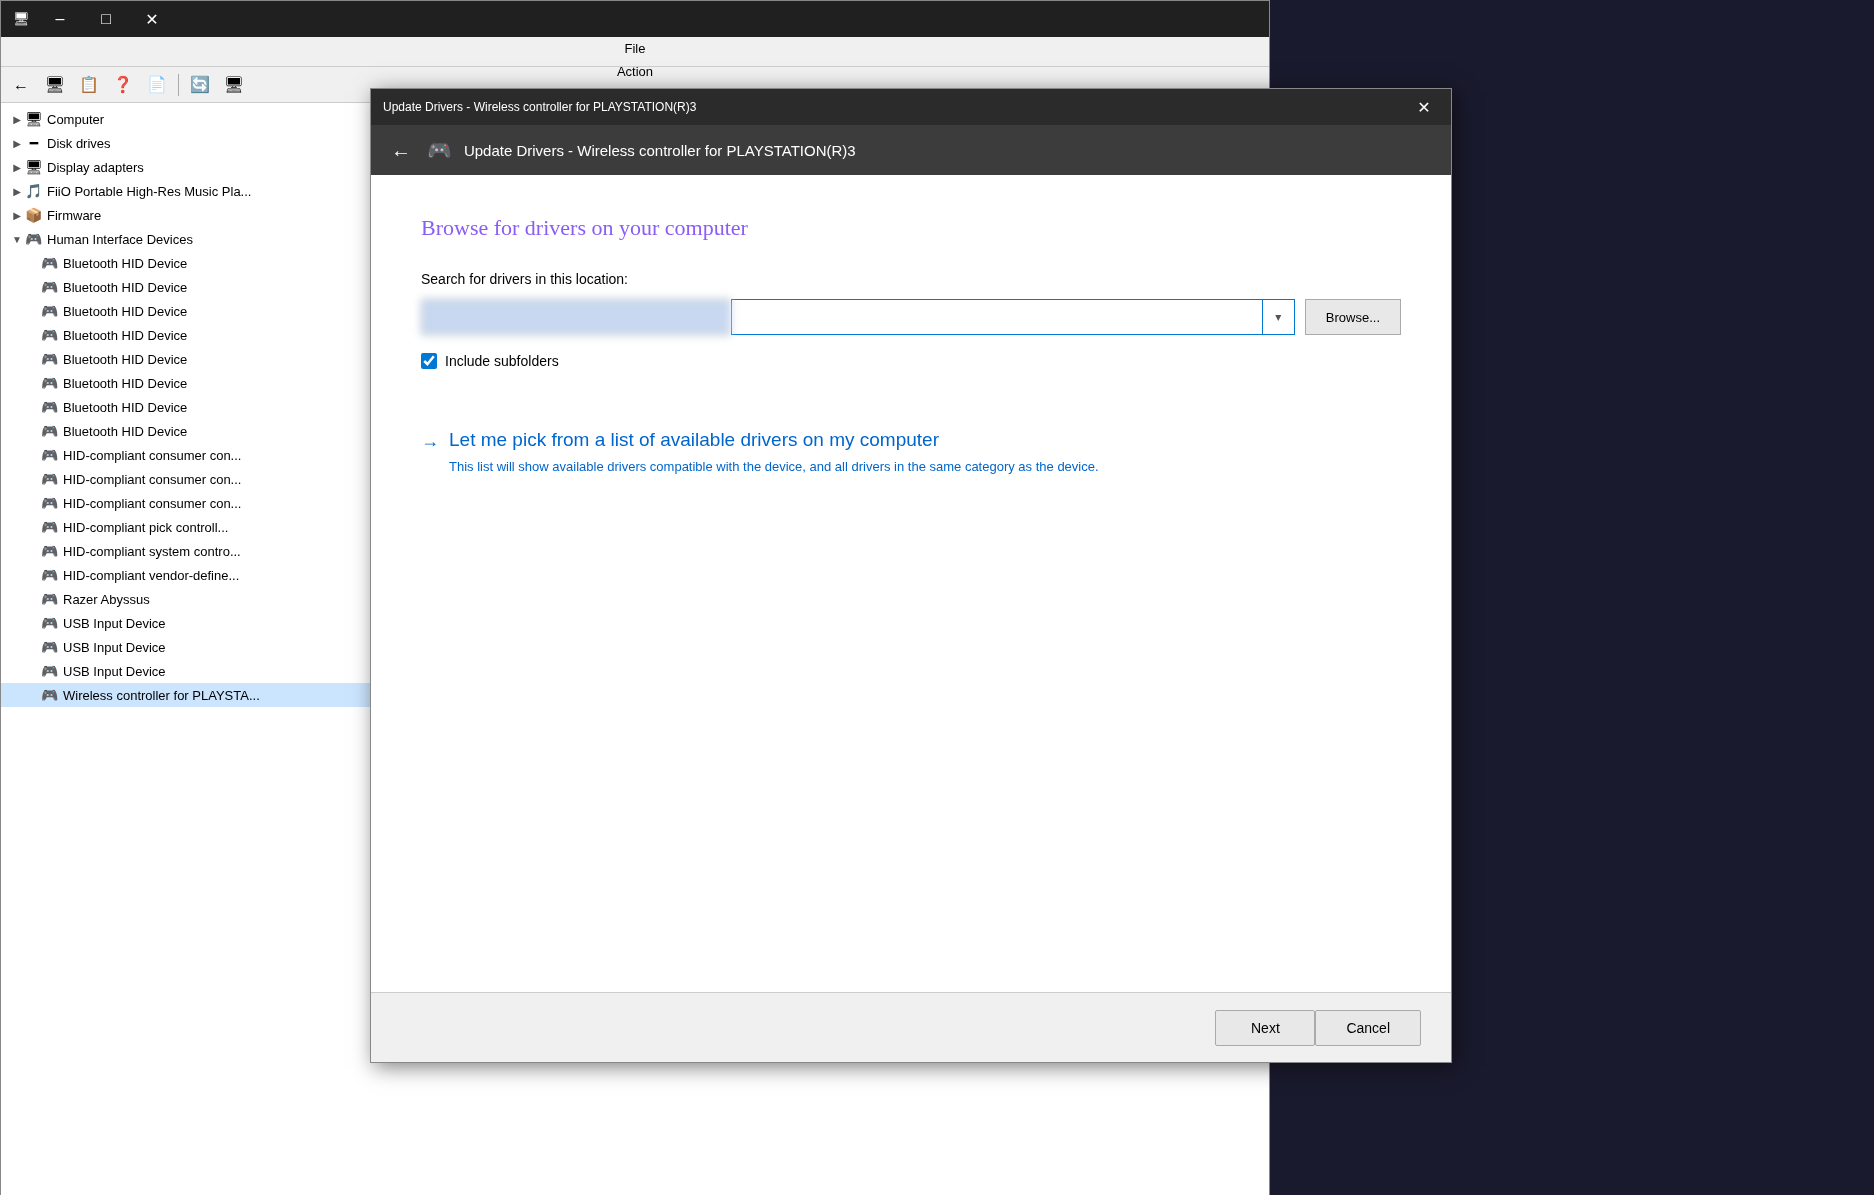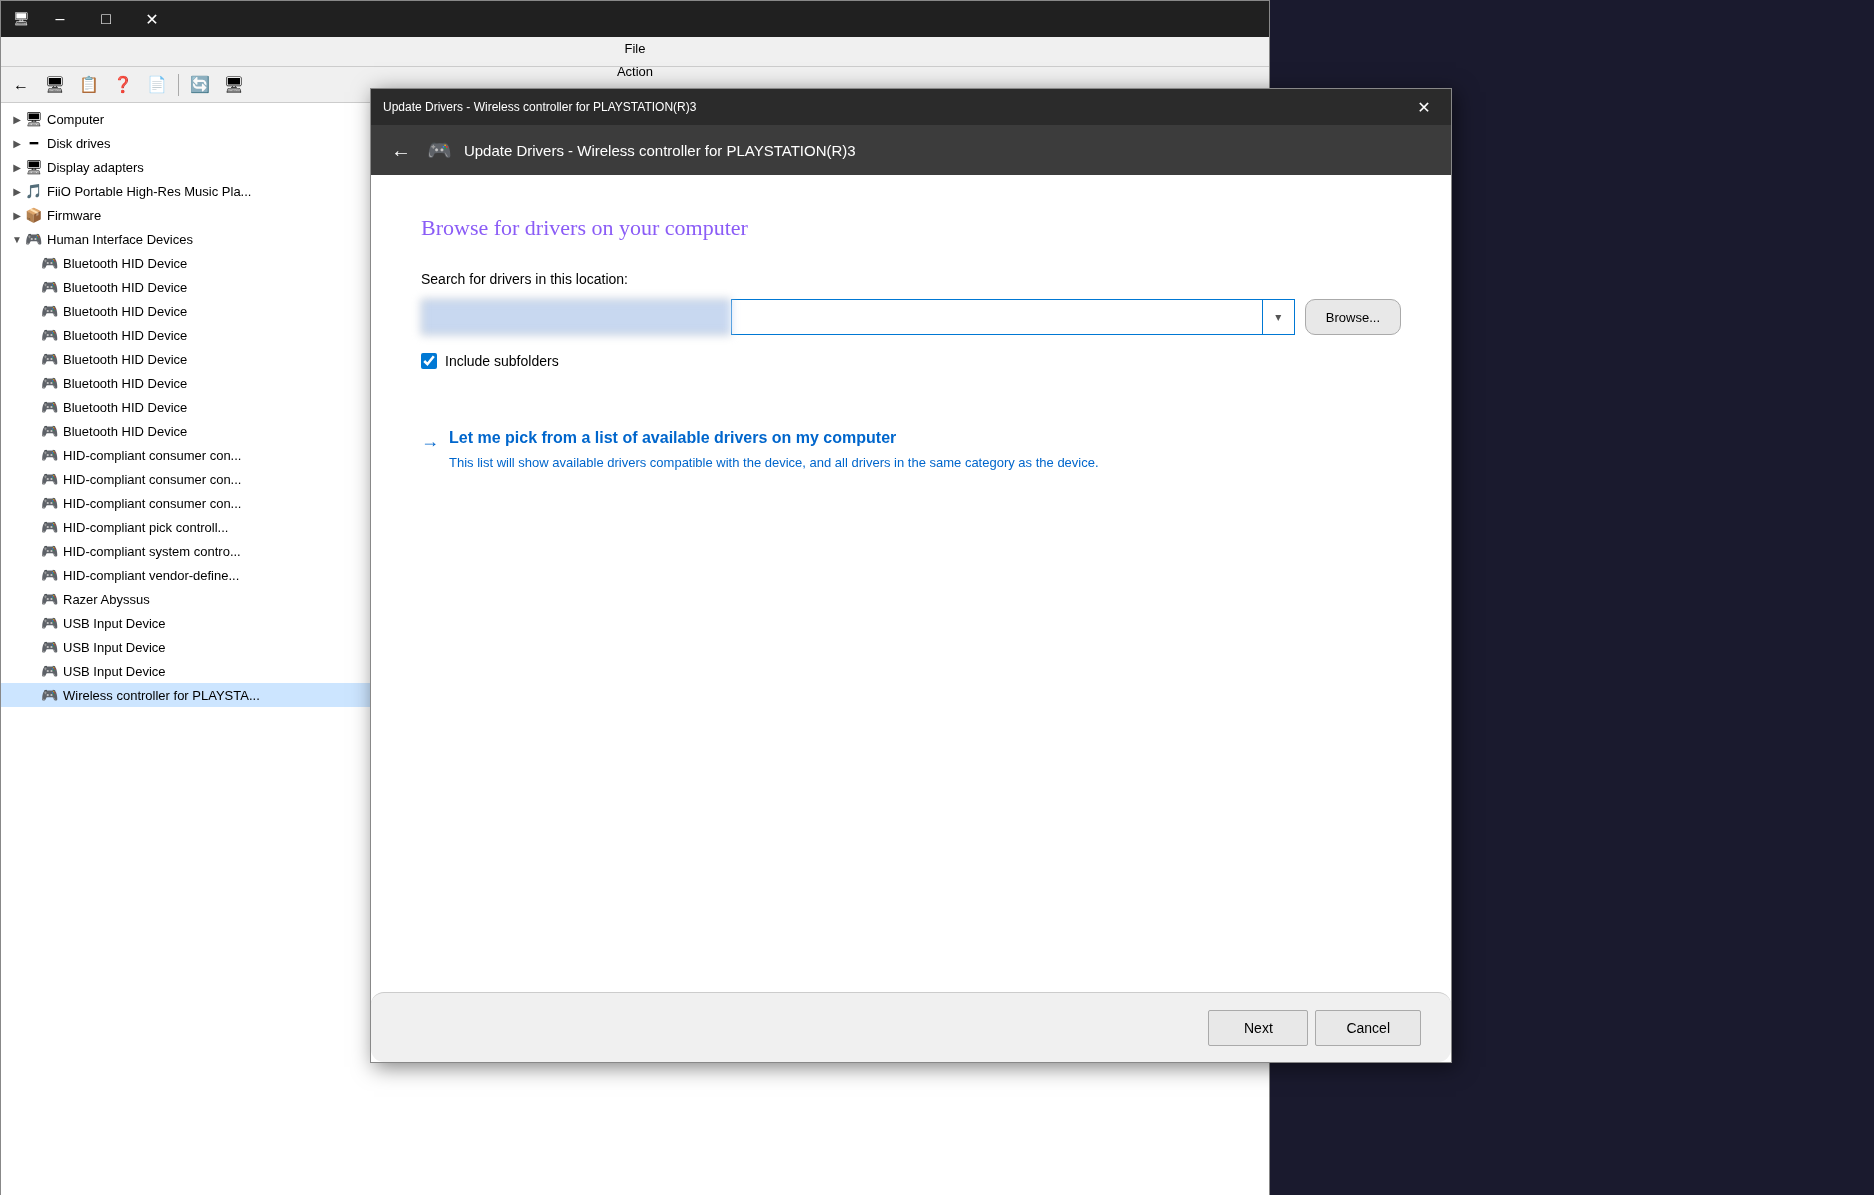--- a/index.html
+++ b/index.html
@@ -302,21 +302,21 @@
     }
 
     .dialog-browse-btn {
       height: 36px;
       padding: 0 20px;
       margin-left: 10px;
       background: #e8e8e8;
       border: 1px solid #aaa;
       font-size: 13px;
       cursor: pointer;
-      border-radius: 10px;
+      border-radius: 0;
     }
 
     .dialog-checkbox-row {
       display: flex;
       align-items: center;
       gap: 8px;
       margin-bottom: 60px;
     }
 
     .dialog-checkbox {
@@ -344,44 +344,43 @@
 
     .dialog-link-arrow {
       color: #0066cc;
       font-size: 18px;
       margin-top: 2px;
       flex-shrink: 0;
     }
 
     .dialog-link-text {
       color: #0066cc;
-      font-size: 16px;
+      font-size: 19px;
       text-decoration: none;
-      font-weight: 700;
+      font-weight: 400;
     }
 
     .dialog-link-desc {
       color: #0066cc;
       font-size: 13px;
       margin-top: 6px;
       max-width: 760px;
       line-height: 1.5;
     }
 
     
     .dialog-footer {
       height: 70px;
       background: #f0f0f0;
       border-top: 1px solid #ccc;
       display: flex;
       align-items: center;
       justify-content: flex-end;
       padding: 0 30px;
-      gap: 7px;
-      border-radius: 13px;
+      gap: 0;
     }
 
     .dialog-footer-btn {
       height: 36px;
       padding: 0 30px;
       font-size: 14px;
       cursor: pointer;
       border-radius: 2px;
     }
 

